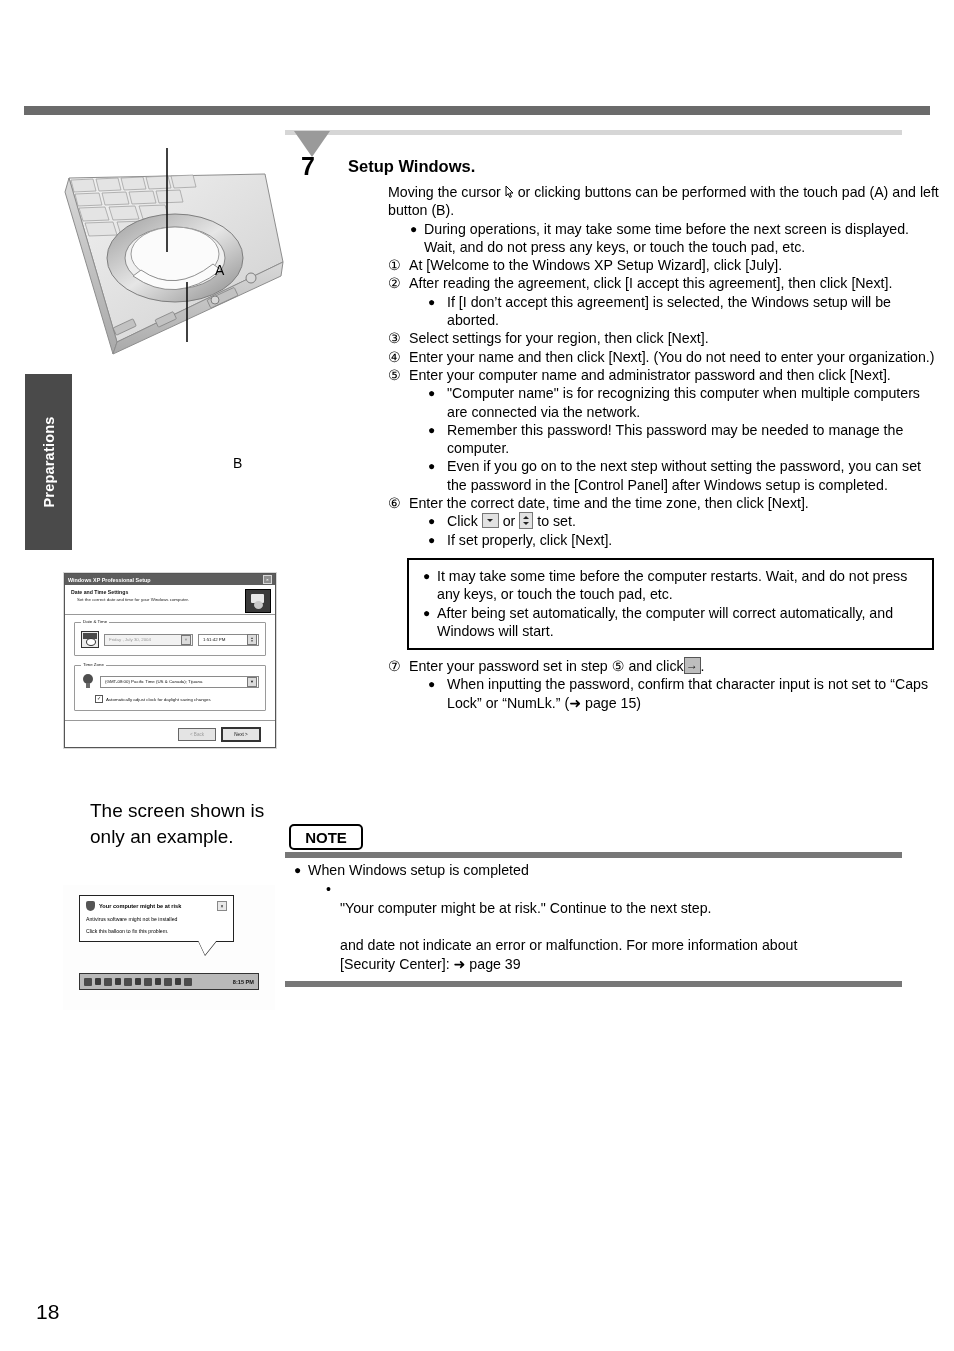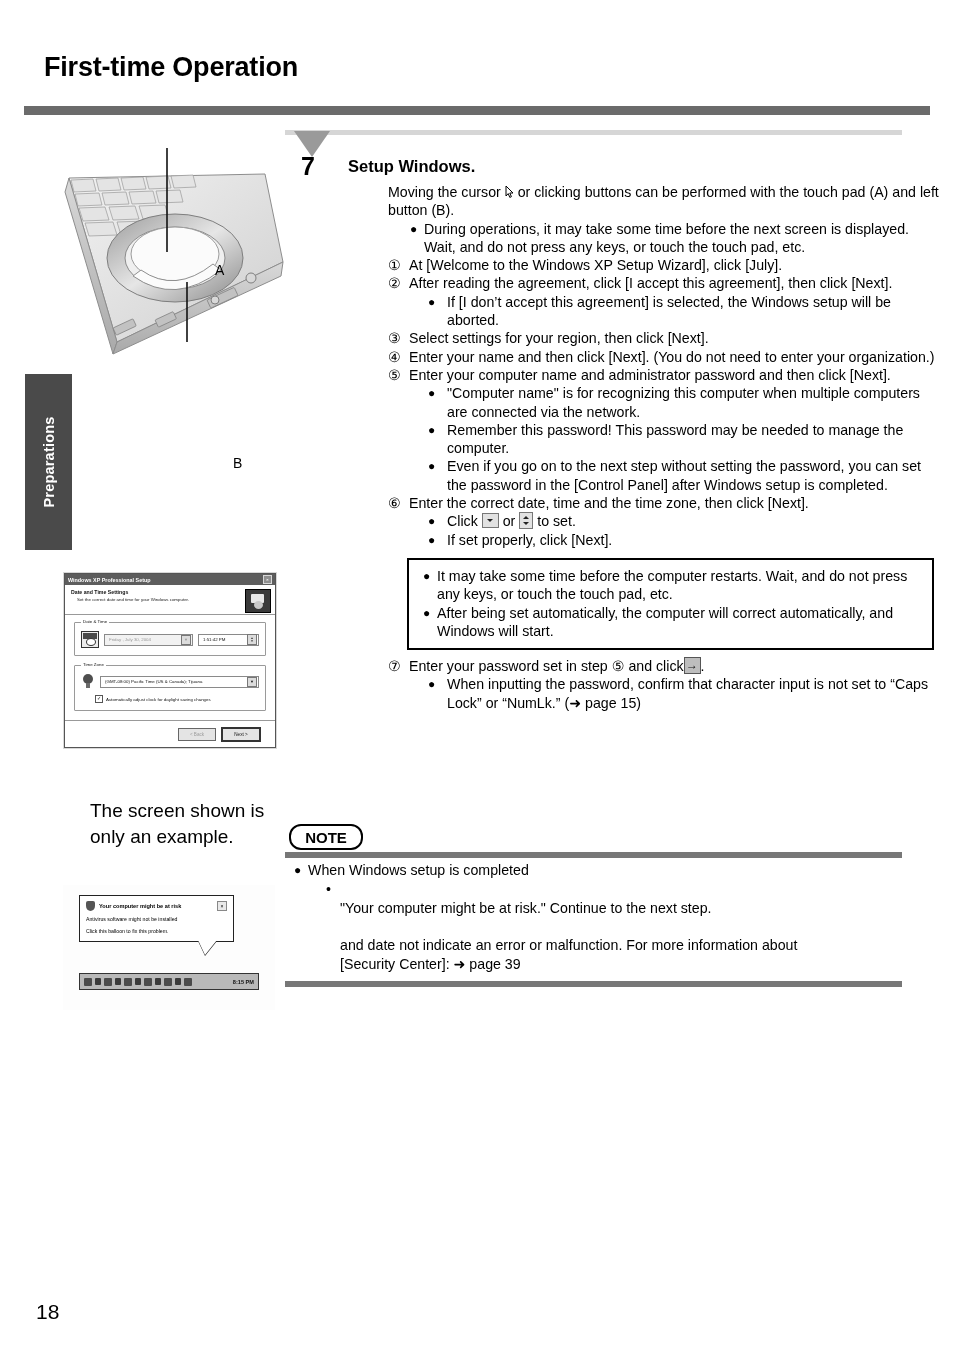--- a/index.html
+++ b/index.html
@@ -156,38 +156,37 @@
     border-left:3px solid transparent;border-right:3px solid transparent;border-bottom:3px solid #222;}
   .ico-spin:after{content:"";position:absolute;left:3px;bottom:3px;
     border-left:3px solid transparent;border-right:3px solid transparent;border-top:3px solid #222;}
   .ico-greenarrow{display:inline-block;width:15px;height:15px;border:1px solid #555;
     background:#bdbdbd;vertical-align:-3px;position:relative;}
   .ico-greenarrow:after{content:"\2192";position:absolute;left:0;right:0;top:-2px;
     text-align:center;font-size:12px;font-weight:bold;color:#111;}
 
   
   .note-badge{position:absolute;left:289px;top:824px;width:70px;height:22px;
-    border:2px solid #000;border-radius:12px;display:flex;align-items:center;
+    border:2px solid #000;border-radius:5px;display:flex;align-items:center;
     justify-content:center;font-size:15px;font-weight:bold;background:#fff;}
   .note-rule-top{position:absolute;left:285px;top:852px;width:617px;height:6px;background:#777;}
   .note-rule-bot{position:absolute;left:285px;top:981px;width:617px;height:6px;background:#777;}
   .note-body{position:absolute;left:290px;top:861px;width:615px;font-size:14.2px;line-height:18.8px;}
   .note-body .bullet1{margin-left:0;}
   .note-sub{display:flex;margin-left:36px;}
   .note-sub .mk{width:14px;flex:none;}
   .note-sub .tx{flex:1;}
 
   .page-num{position:absolute;left:36px;top:1300px;font-size:21px;}
 </style>
 </head>
 <body>
 
 <div class="page">
 
-  <div class="page-title">First-time Operation</div>
   <div class="header-rule"></div>
 
   <div class="side-tab">
     <span>Preparations</span>
   </div>
 
   <div class="left-col">
     <svg class="laptop-fig" viewBox="0 0 240 230">
       <defs>
         <linearGradient id="gTop" x1="0" y1="0" x2="1" y2="1">

